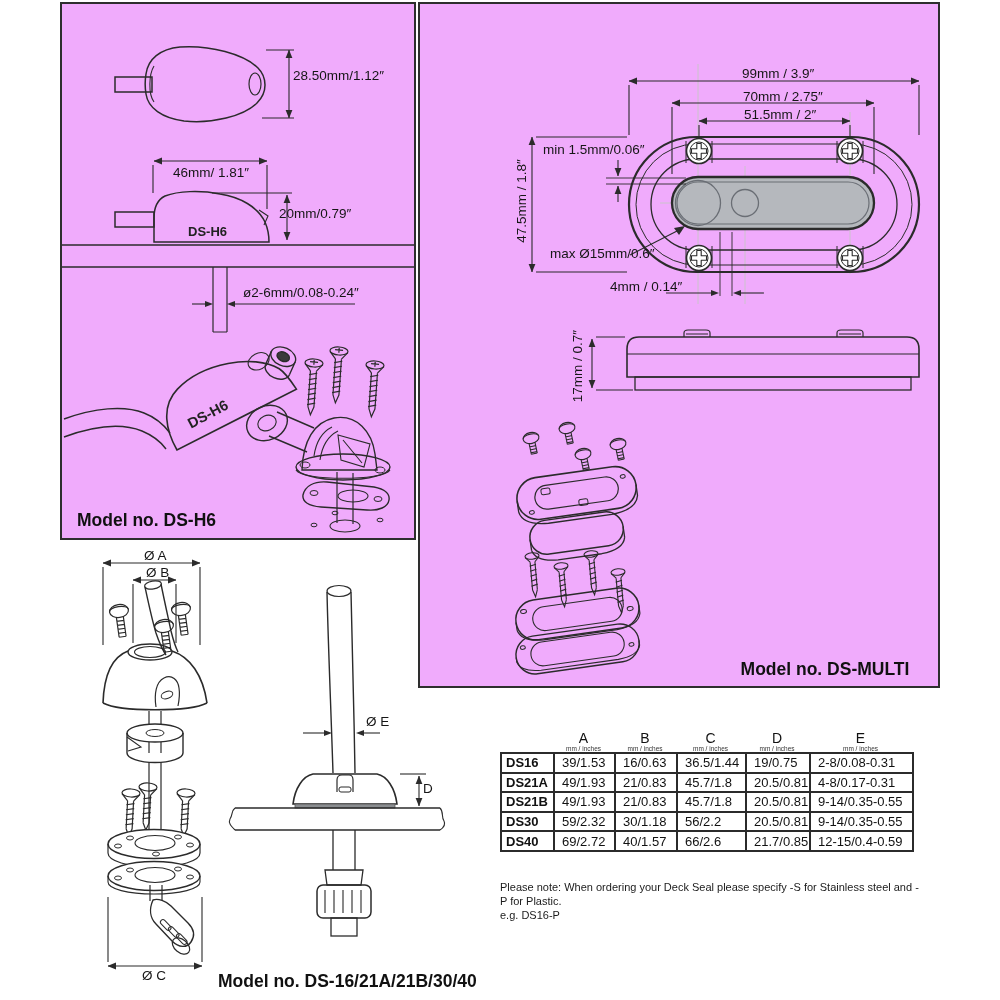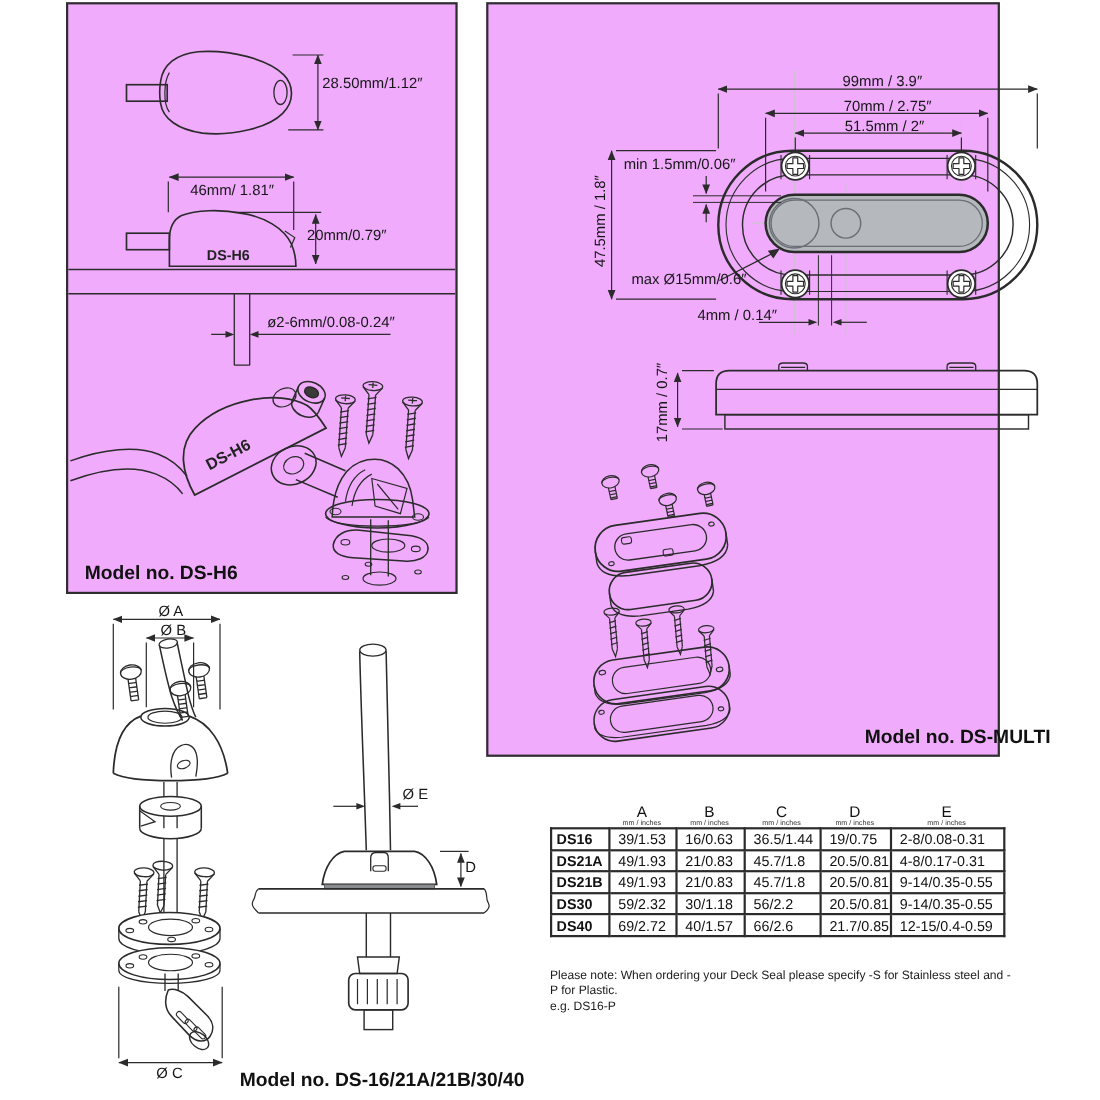--- a/index.html
+++ b/index.html
@@ -126,21 +126,21 @@
     </svg>
     <span class="lbl" style="left:231px;top:65px;">28.50mm/1.12″</span>
     <span class="lbl" style="left:111px;top:142px;margin-top:20px;">46mm/ 1.81″</span>
     <span class="lbl" style="left:217px;top:203px;text-align:right;">20mm/0.79″</span>
     <span class="lbl" style="left:181px;top:282px;">ø2-6mm/0.08-0.24″</span>
     <span class="lbl-bold" style="left:126px;top:220px;">DS-H6</span>
     <span class="lbl-bold" style="left:124px;top:402px;font-size:14.5px;transform:rotate(-28deg);">DS-H6</span>
     <span class="caption" style="left:15px;top:506px;text-align:center;">Model no. DS-H6</span>
   </div>
 
-  <div class="panel" style="left:418px;top:2px;width:467px;height:686px;margin-left:24px;">
+  <div class="panel" style="left:418px;top:2px;width:522px;height:686px;">
     <svg width="518" height="682" viewBox="0 0 518 682">
       <defs>
         <marker id="bar" viewBox="0 0 10 10" refX="9.5" refY="5" markerWidth="8" markerHeight="8" orient="auto-start-reverse">
           <path d="M0,1 L10,5 L0,9 Z" fill="#2b2b2b"></path>
         </marker>
         <g id="b-tap" stroke="#2b2b2b" fill="none" stroke-width="1.1">
           <ellipse cx="0" cy="0" rx="7" ry="3.2"></ellipse>
           <path d="M-7,1 L-2.4,6 M7,1 L2.4,6"></path>
           <path d="M-2.4,6 V34 M2.4,6 V34"></path>
           <path d="M-3.2,10 L3.2,8.5 M-3.2,15 L3.2,13.5 M-3.2,20 L3.2,18.5 M-3.2,25 L3.2,23.5 M-3.2,30 L3.2,28.5"></path>
@@ -272,21 +272,21 @@
       </g>
     </svg>
     <span class="lbl" style="left:322px;top:63px;">99mm / 3.9″</span>
     <span class="lbl" style="left:323px;top:86px;">70mm / 2.75″</span>
     <span class="lbl" style="left:324px;top:104px;">51.5mm / 2″</span>
     <span class="lbl" style="left:123px;top:139px;">min 1.5mm/0.06″</span>
     <span class="lbl rot90" style="left:60px;top:190px;width:84px;">47.5mm / 1.8″</span>
     <span class="lbl" style="left:130px;top:243px;">max Ø15mm/0.6″</span>
     <span class="lbl" style="left:190px;top:276px;">4mm / 0.14″</span>
     <span class="lbl rot90" style="left:116px;top:355px;width:84px;">17mm / 0.7″</span>
-    <span class="caption" style="left:299px;top:655px;width:212px;text-align:right;">Model no. DS-MULTI</span>
+    <span class="caption" style="left:299px;top:655px;width:212px;text-align:center;">Model no. DS-MULTI</span>
   </div>
 
   <div style="position:absolute;left:60px;top:545px;width:420px;height:455px;">
     <svg width="420" height="455" viewBox="0 0 420 455">
       <defs>
         <marker id="car" viewBox="0 0 10 10" refX="9.5" refY="5" markerWidth="8" markerHeight="8" orient="auto-start-reverse">
           <path d="M0,1 L10,5 L0,9 Z" fill="#2b2b2b"></path>
         </marker>
         <g id="c-pan" stroke="#2b2b2b" fill="none" stroke-width="1.2">
           <ellipse cx="0" cy="0" rx="9.5" ry="6.5"></ellipse>

